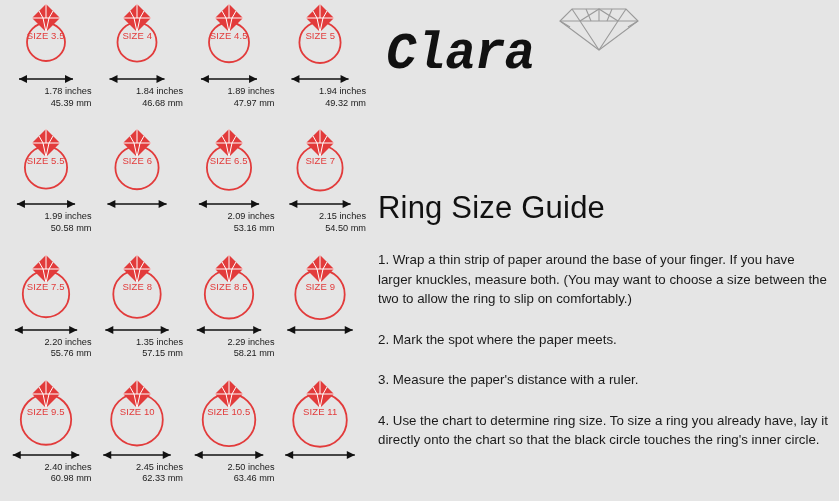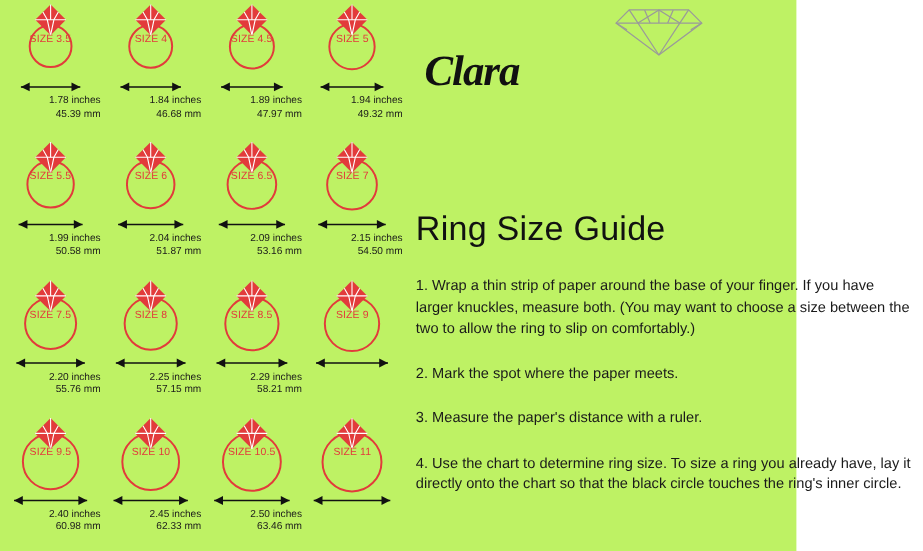--- a/index.html
+++ b/index.html
@@ -5,23 +5,23 @@
   * { box-sizing: border-box; }
   html, body {
     margin: 0; padding: 0;
     width: 839px; height: 501px;
     background: #ffffff;
     font-family: "Liberation Sans", sans-serif;
     overflow: hidden;
   }
   #page {
     position: relative;
-    width: 724px;
+    width: 839px;
     height: 501px;
-    background: #bef264;
+    background: #e5e5e5;
   }
 
   
   #chart {
     position: absolute;
     left: 0; top: 0;
     width: 366px;
     height: 501px;
     display: grid;
     grid-template-columns: repeat(4, 91.5px);
@@ -76,26 +76,25 @@
   #logo {
     position: absolute;
     left: 378px;
     top: 4px;
     width: 455px;
     height: 104px;
   }
   .logo-text {
     position: absolute;
     top: 22px;
-    font-family: Liberation Serif, serif;
+    font-family: Liberation Mono, monospace;
     font-style: italic;
     font-weight: bold;
-    font-size: 39px;
+    font-size: 51px;
     letter-spacing: -1px;
-    margin-top: 16px;
   }
   #logo-clara { left: 8px; color: #111111; }
   #logo-pucci { left: 236px; color: #d2232a; }
   #diamond-icon {
     position: absolute;
     left: 178px;
     top: 2px;
     width: 86px;
     height: 46px;
   }
@@ -298,24 +297,20 @@
           </svg>
         </div>
         <div class="size-label">SIZE 6</div>
         <div class="arrow-wrap"><svg viewBox="0 0 80 14" width="80" height="14" aria-hidden="true">
             <g stroke="#111" stroke-width="1.4" fill="#111">
               <line x1="10.399999999999999" y1="7" x2="69.6" y2="7"></line>
               <polygon points="10.399999999999999,7 18.4,3 18.4,11" stroke="none"></polygon>
               <polygon points="69.6,7 61.599999999999994,3 61.599999999999994,11" stroke="none"></polygon>
             </g>
           </svg></div>
-        <div class="measure">
-          <div>2.04 inches</div>
-          <div>51.87 mm</div>
-        </div>
       </div>
       <div class="cell">
         <div class="ring-wrap">
           <svg class="ring-svg" viewBox="0 0 78 72" width="78" height="72" aria-hidden="true">
             <g fill="none" stroke="#e23b3b" stroke-width="1.8">
               <circle cx="39" cy="40.78" r="22.1"></circle>
             </g>
             <g fill="#e23b3b">
               <path d="M25 16 L39 2 L53 16 L39 30 Z"></path>
             </g>
@@ -419,21 +414,21 @@
         </div>
         <div class="size-label">SIZE 8</div>
         <div class="arrow-wrap"><svg viewBox="0 0 80 14" width="80" height="14" aria-hidden="true">
             <g stroke="#111" stroke-width="1.4" fill="#111">
               <line x1="8.32" y1="7" x2="71.68" y2="7"></line>
               <polygon points="8.32,7 16.32,3 16.32,11" stroke="none"></polygon>
               <polygon points="71.68,7 63.68000000000001,3 63.68000000000001,11" stroke="none"></polygon>
             </g>
           </svg></div>
         <div class="measure">
-          <div>2.25 inches</div>
+          <div>1.35 inches</div>
           <div>57.15 mm</div>
         </div>
       </div>
       <div class="cell">
         <div class="ring-wrap">
           <svg class="ring-svg" viewBox="0 0 78 72" width="78" height="72" aria-hidden="true">
             <g fill="none" stroke="#e23b3b" stroke-width="1.8">
               <circle cx="39" cy="41.3" r="24.2"></circle>
             </g>
             <g fill="#e23b3b">

